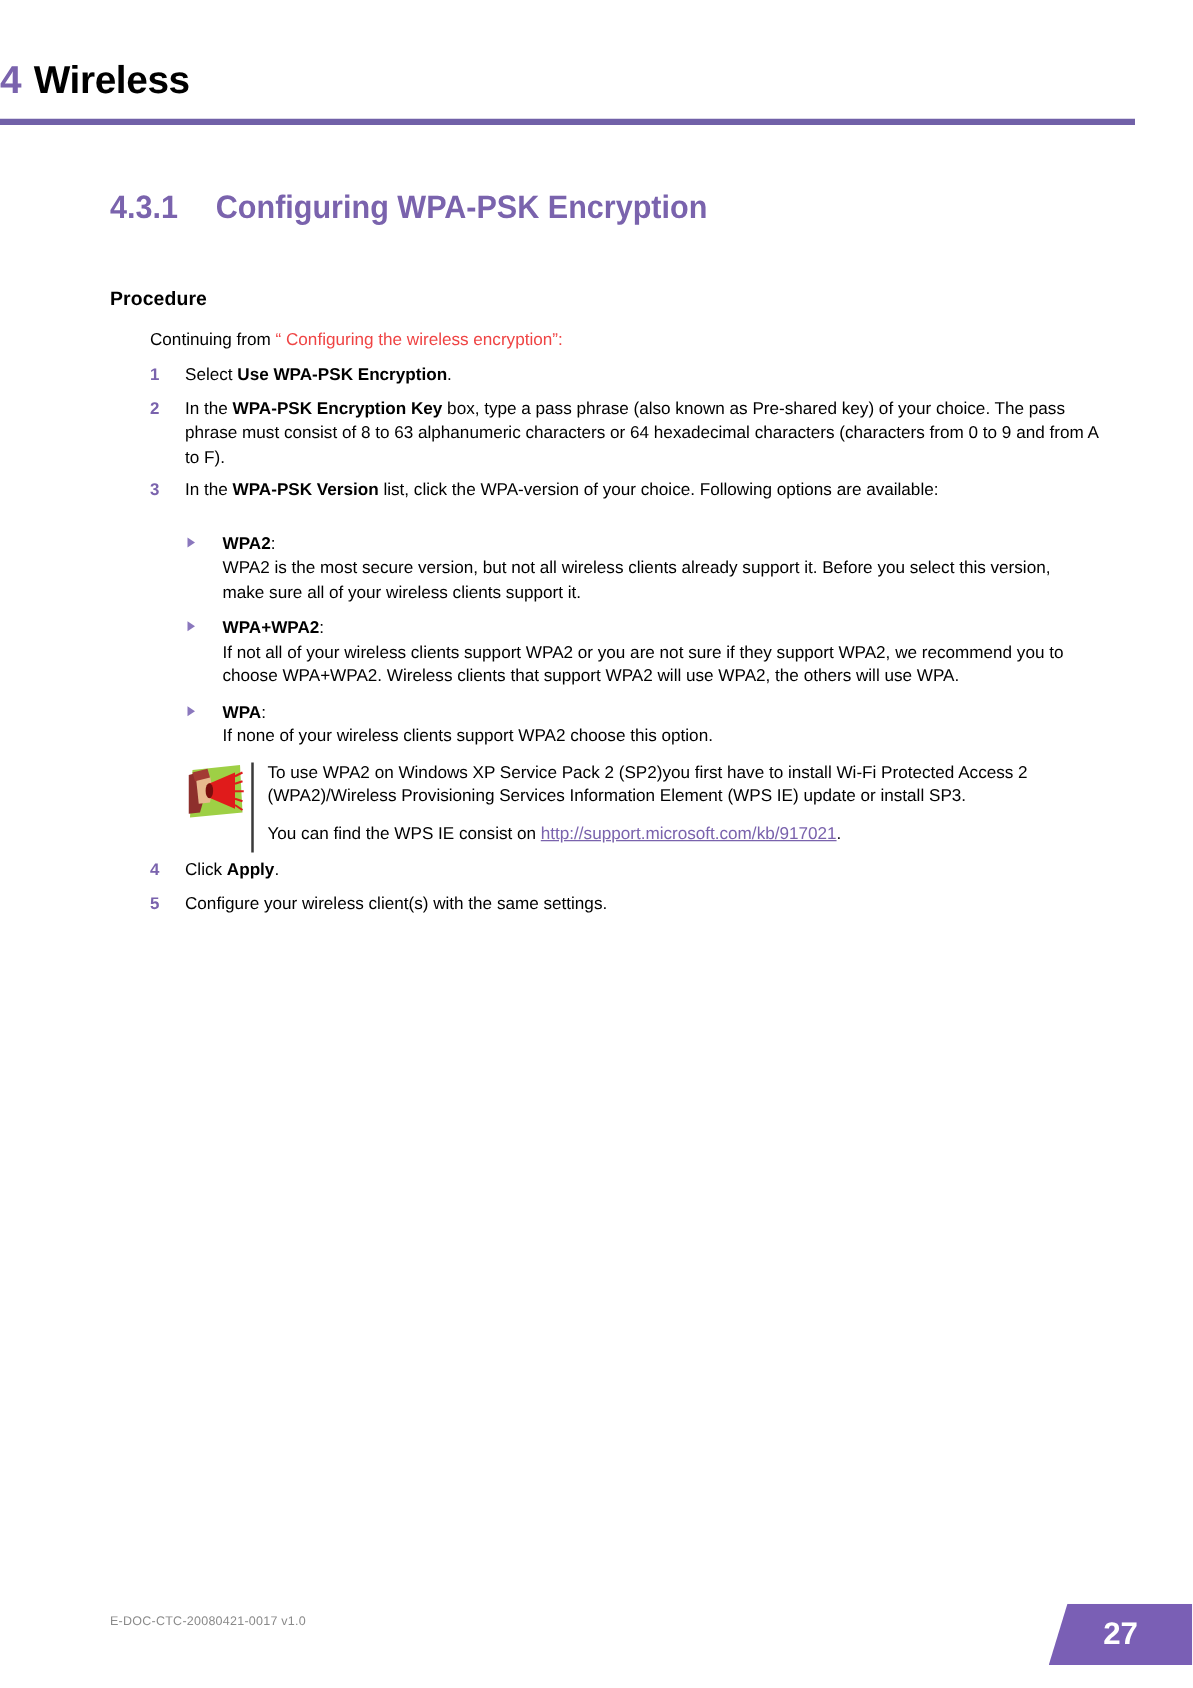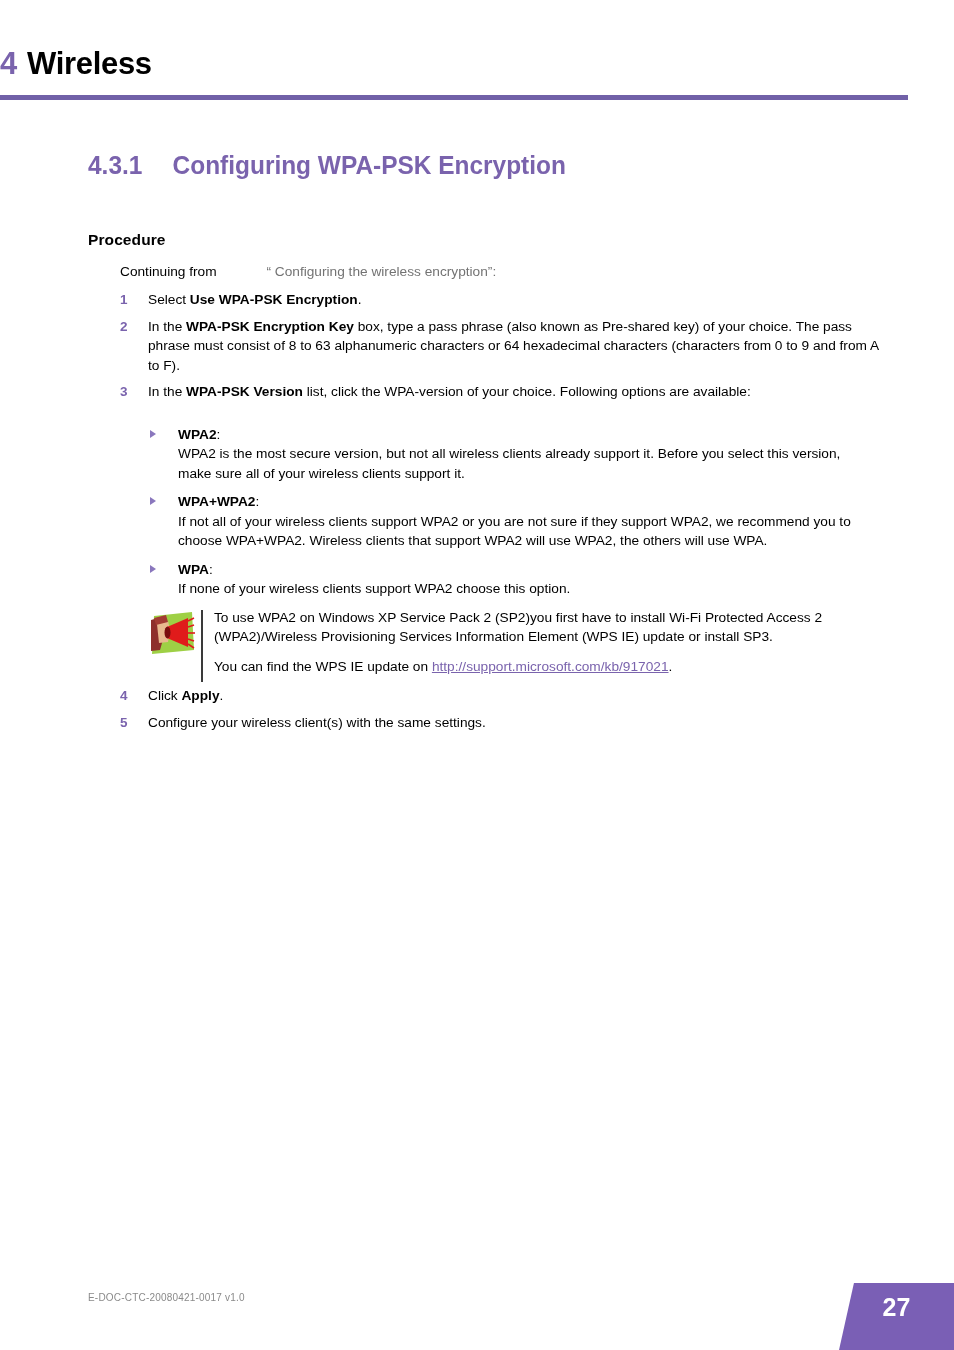--- a/index.html
+++ b/index.html
@@ -60,21 +60,21 @@
   }
 
   .body-block { position:absolute; left:0; top:262px; width:954px; }
 
   .intro {
     margin-left:120px;
     font-size:13.7px;
     line-height:20px;
     margin-bottom:8px;
   }
-  .xref { color:#737373;margin-left:46px; }
+  .xref { color:#ef4444; }
 
   .step {
     position:relative;
     margin-left:120px;
     padding-left:28px;
     font-size:13.7px;
     line-height:19.5px;
     margin-bottom:7px;
     max-width:760px;
   }
@@ -139,21 +139,21 @@
   .footer-code {
     position:absolute;
     left:88px; top:1292px;
     font-size:10px;
     color:#8a8a8a;
     letter-spacing:0.2px;
   }
   .page-tab {
     position:absolute;
     right:0; top:1283px;
-    width:115px; height:67px;
+    width:115px; height:49px;
     background:#7a5fb5;
     clip-path:polygon(13% 0, 100% 0, 100% 100%, 0 100%);
     color:#ffffff;
     font-size:25px;
     font-weight:bold;
     font-family:"Liberation Sans Narrow","Liberation Sans",sans-serif;
     display:flex;
     align-items:flex-start;
     justify-content:center;
     padding-top:10px;
@@ -202,21 +202,21 @@
             <ellipse cx="19.5" cy="22.5" rx="3" ry="6" fill="#7a0d0d"></ellipse>
             <g stroke="#e01b1b" stroke-width="1.6">
               <line x1="40" y1="11" x2="46" y2="8"></line>
               <line x1="40" y1="17" x2="46" y2="15"></line>
               <line x1="40" y1="23" x2="47" y2="23"></line>
               <line x1="40" y1="29" x2="46" y2="31"></line>
               <line x1="40" y1="34" x2="46" y2="38"></line>
             </g>
           </svg></div>
         <div class="note-p">To use WPA2 on Windows XP Service Pack 2 (SP2)you first have to install Wi-Fi Protected Access 2 (WPA2)/Wireless Provisioning Services Information Element (WPS IE) update or install SP3.</div>
-        <div class="note-p"><span>You can find the WPS IE update on </span><a class="link" href="#">http://support.microsoft.com/kb/917021</a><span>.</span></div>
+        <div class="note-p"><span>You can find the WPS IE consist on </span><a class="link" href="#">http://support.microsoft.com/kb/917021</a><span>.</span></div>
       </div>
       <div class="step"><span class="n">4</span><span>Click </span><b>Apply</b><span>.</span></div>
       <div class="step"><span class="n">5</span><span>Configure your wireless client(s) with the same settings.</span></div>
     </div>
 
 </div>
 
 <div class="footer-code">E-DOC-CTC-20080421-0017 v1.0</div>
 <div class="page-tab">
   <span>27</span>

